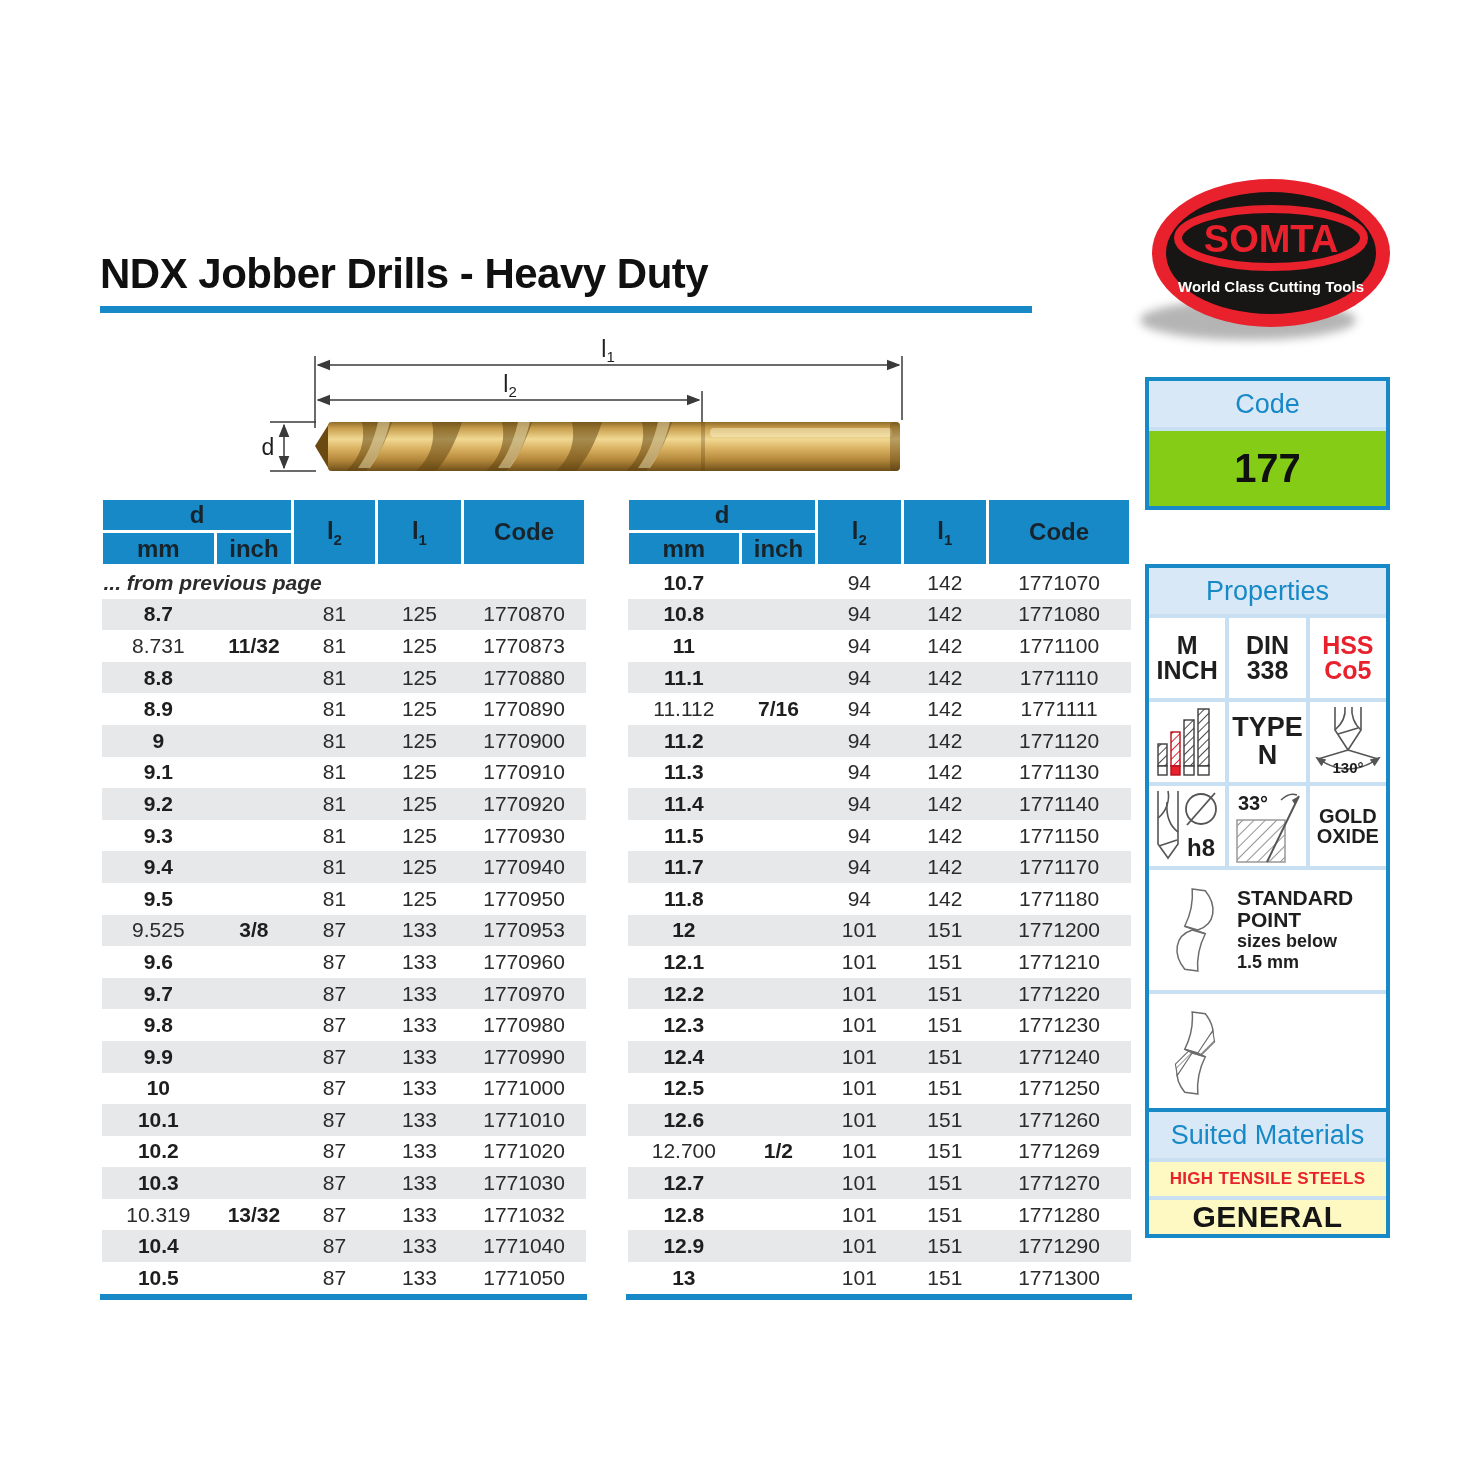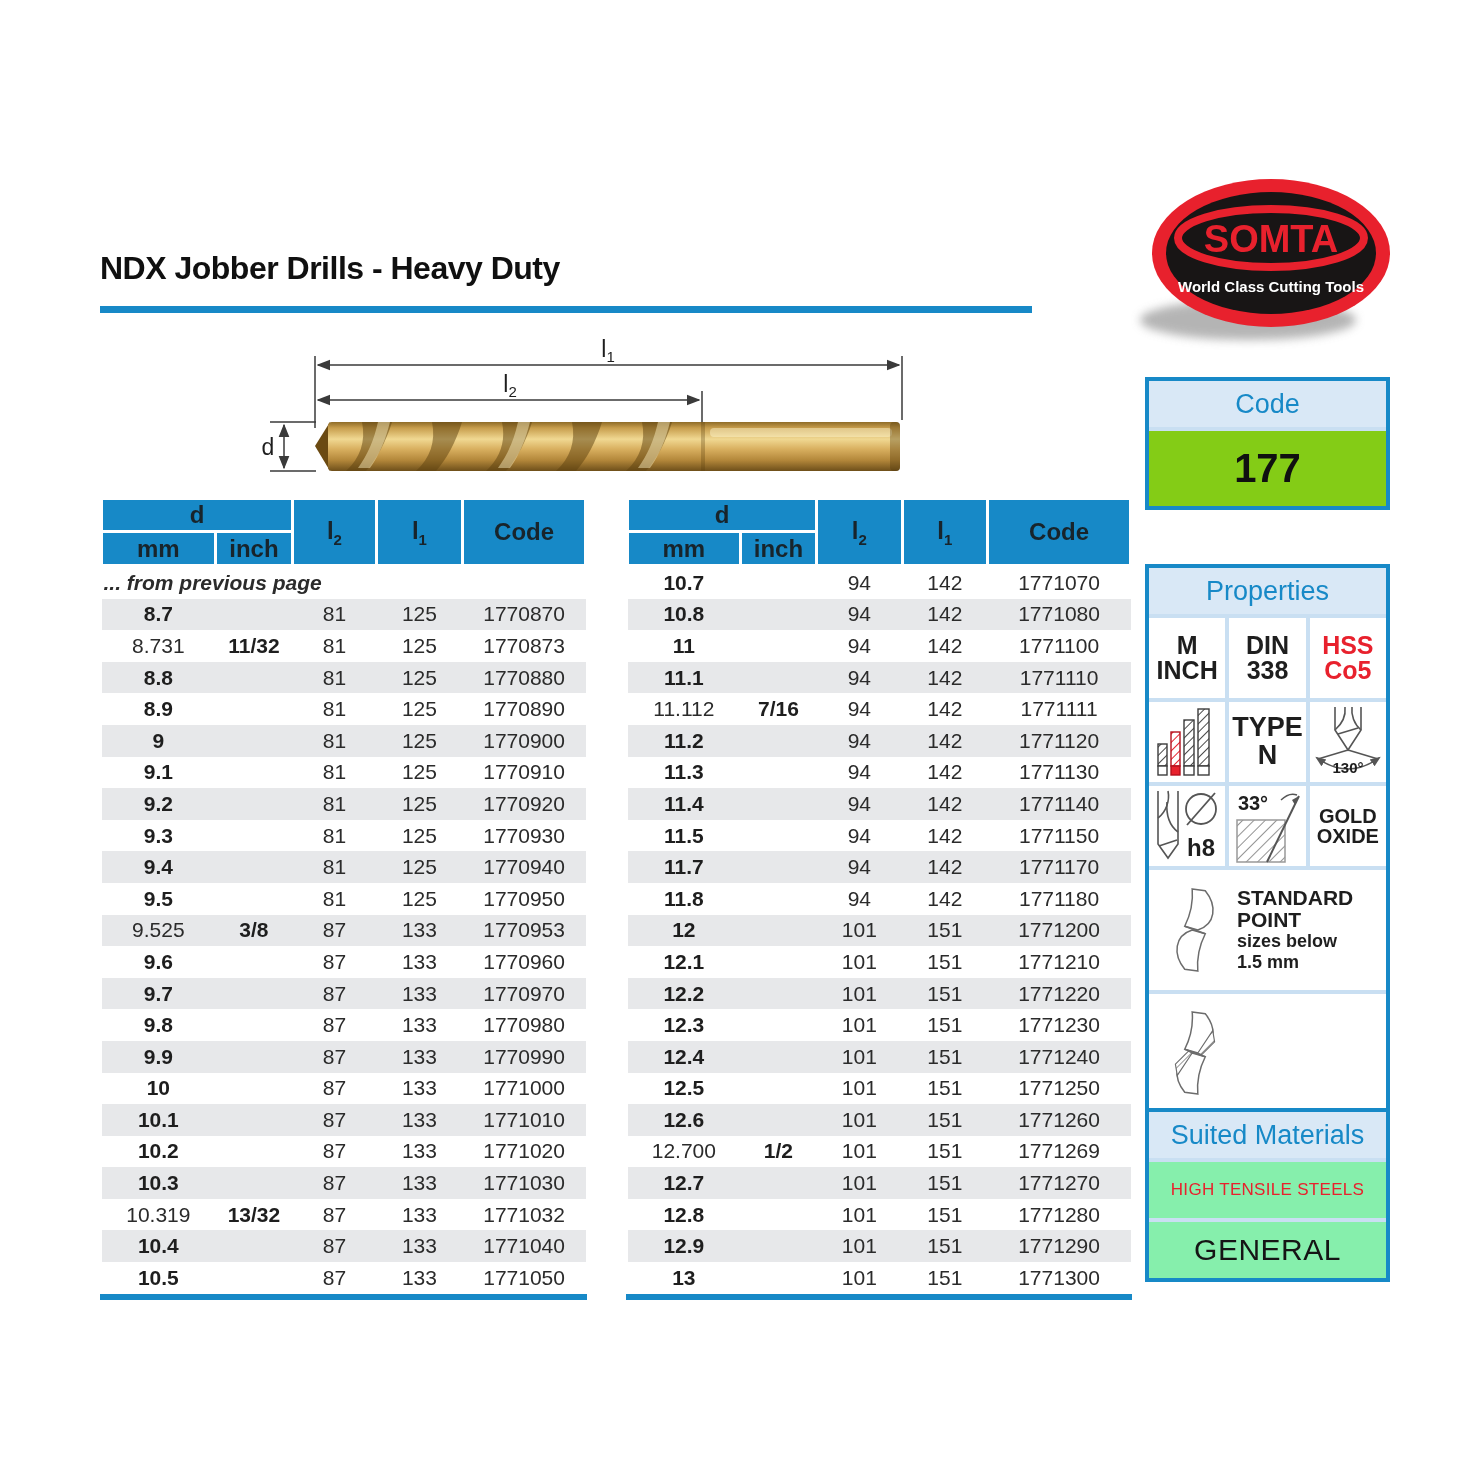--- a/index.html
+++ b/index.html
@@ -1,20 +1,20 @@
 <!DOCTYPE html>
 <html><head>
 <meta charset="utf-8">
 <style>
   html,body { margin:0; padding:0; background:#ffffff; }
   body { width:1465px; height:1465px; font-family:"Liberation Sans", sans-serif; color:#231f20; }
   #stage { position:relative; width:1465px; height:1465px; overflow:hidden; background:#fff; }
 
   
-  .page-title { position:absolute; left:100px; top:250px; font-size:32px; font-weight:700; letter-spacing:-0.5px; color:#101010; white-space:nowrap; }
+  .page-title { position:absolute; left:100px; top:250px; font-size:42px; font-weight:700; letter-spacing:-0.5px; color:#101010; white-space:nowrap; }
   .title-rule { position:absolute; left:100px; top:306px; width:932px; height:7px; background:#1789c7; }
 
   
   .diagram { position:absolute; left:258px; top:328px; }
 
   
   .logo { position:absolute; left:1130px; top:168px; }
 
   
   .tbl-wrap { position:absolute; top:497px; border-bottom:6px solid #1789c7; background:#fff; }
@@ -28,33 +28,33 @@
   table.drill tbody td { height:31.6px; padding:0; text-align:center; font-size:21px; color:#2b2b2b; }
   table.drill tbody tr.shade { background:#e7e8ea;margin-left:48px; }
   table.drill tbody td.b { font-weight:700; color:#1e1e1e; }
   tr.cont-row td { text-align:left !important; font-style:italic; font-weight:700; font-size:20px; padding-left:2px !important; background:#fff; color:#1e1e1e; }
 
   
   .side-box { position:absolute; left:1145px; width:245px; border:4px solid #1789c7; box-sizing:border-box; background:#c9dff2; display:flex; flex-direction:column; gap:4px; }
   .box-head { flex:none; height:46px; background:#d9e8f6; color:#1789c7; font-size:27px; display:flex; align-items:center; justify-content:center; }
   #code-box   { top:377px; height:133px; }
   #props-box  { top:540px; height:553px;margin-top:24px; }
-  #suited-box { top:1108px; height:174px; }
+  #suited-box { top:1108px; height:130px; }
   .code-value { flex:1; background:#84cc16; display:flex; align-items:center; justify-content:center; font-size:40px; font-weight:700; color:#101010; }
 
   .prop-grid { flex:none; display:grid; grid-template-columns:1fr 1fr 1fr; grid-auto-rows:80px; gap:4px; }
   .prop-cell { background:#fff; display:flex; flex-direction:column; align-items:center; justify-content:center; line-height:1.02; font-weight:700; color:#1e1e1e; text-align:center; }
   .pc-26 { font-size:25px; } .pc-28 { font-size:27px; } .pc-20 { font-size:20px; }
   .red { color:#e8212d; }
   .point-cell { flex:1; background:#fff; display:flex; align-items:center; padding:0 4px; }
   .point-text { flex:1; text-align:left; font-weight:700; color:#1e1e1e; }
   .pt-big { font-size:21px; line-height:1.05; }
   .pt-sm  { font-size:18px; line-height:1.15; }
 
-  .mat-cell { flex:1; background:#86efac; display:flex; align-items:center; justify-content:center; font-weight:400; }
+  .mat-cell { flex:1; background:#fef9c3; display:flex; align-items:center; justify-content:center; font-weight:700; }
   .mat-red   { color:#e8212d; font-size:17px; letter-spacing:0.3px; }
   .mat-black { color:#151515; font-size:30px; letter-spacing:0.5px; }
 </style>
 </head>
 <body>
 
 <div id="stage">
 
   <div class="page-title">NDX Jobber Drills - Heavy Duty</div>
   <div class="title-rule"></div>

